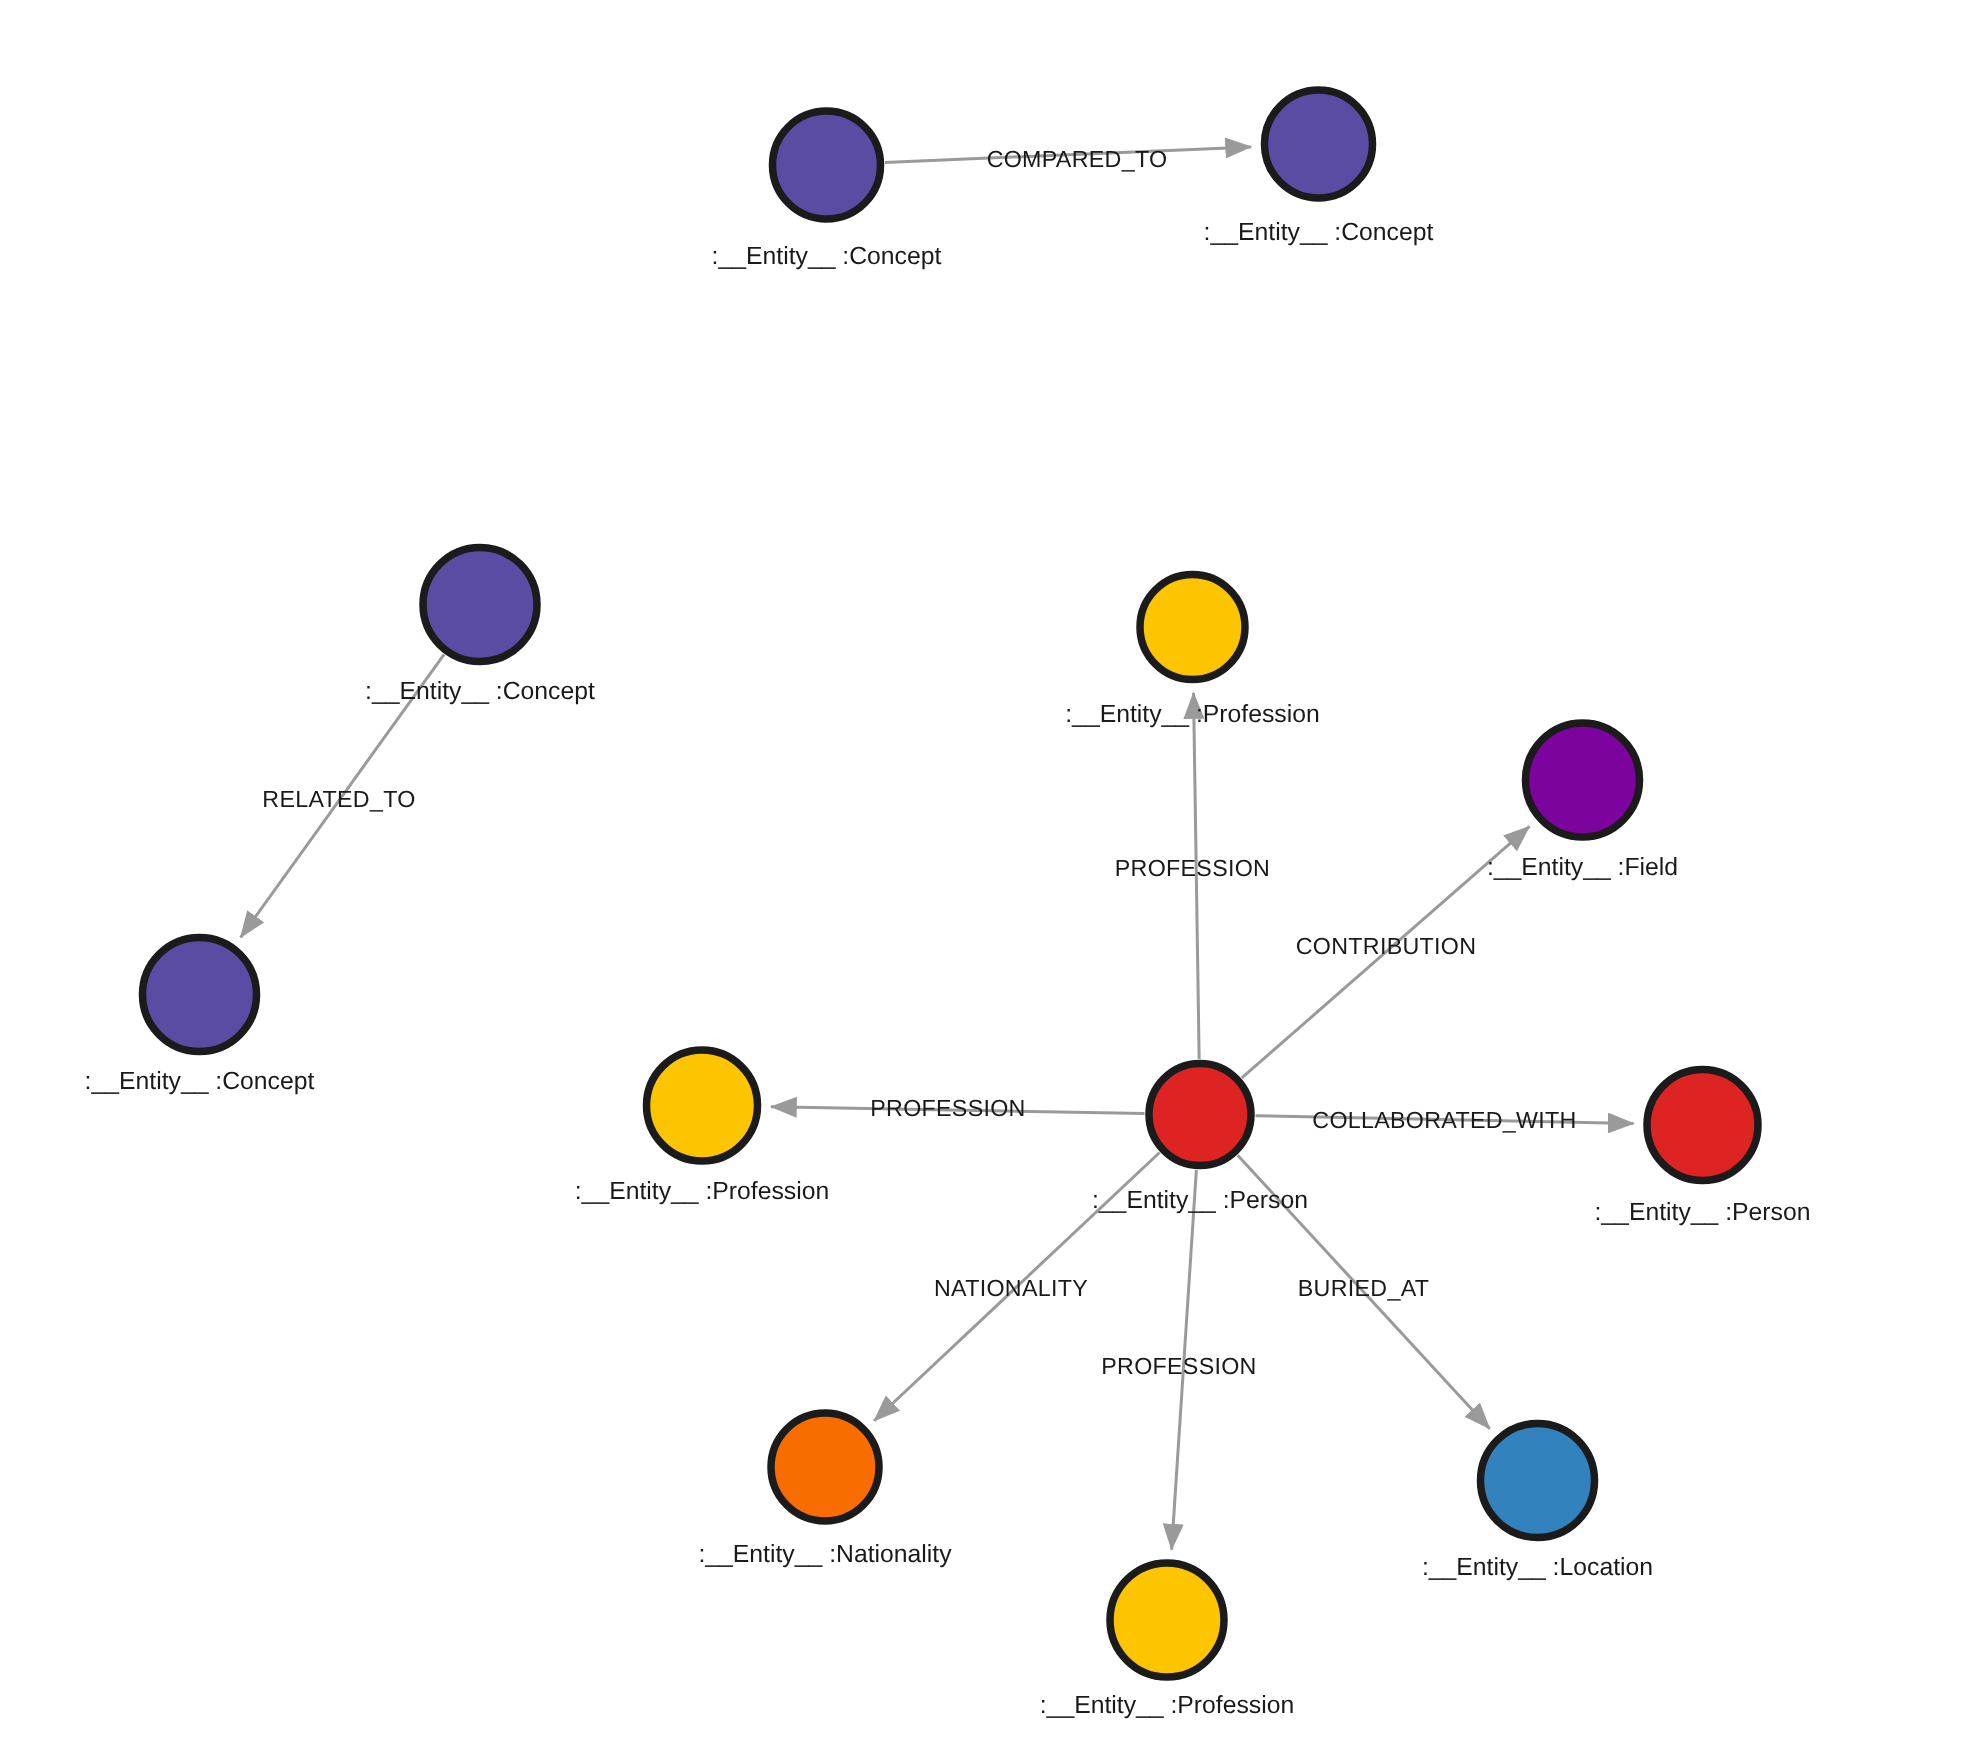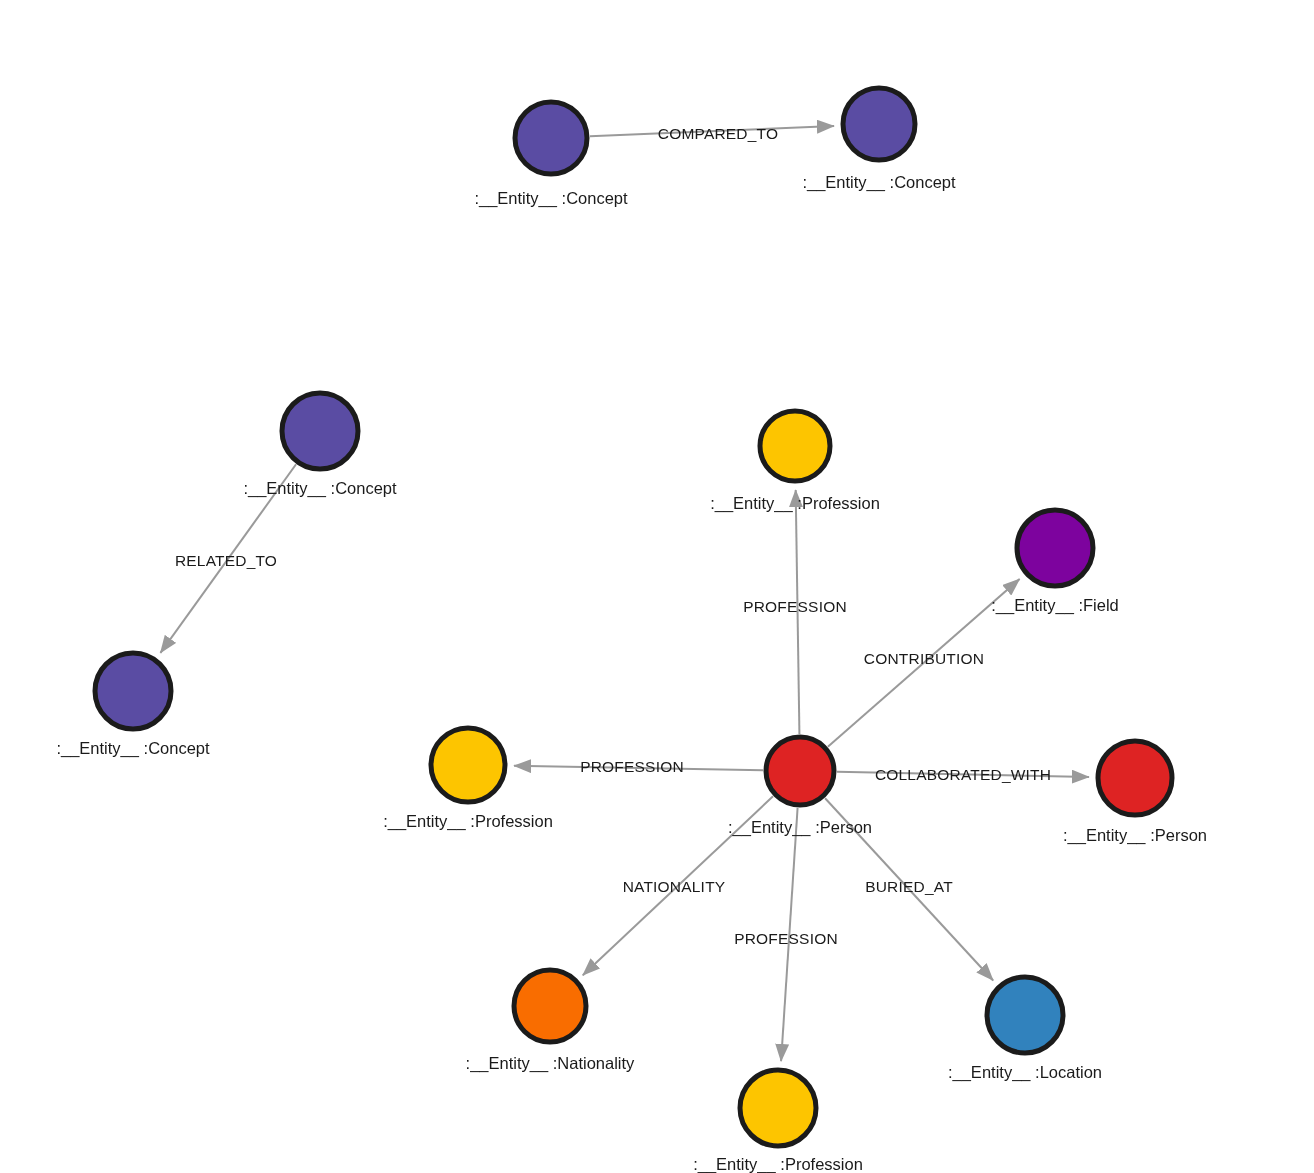--- a/index.html
+++ b/index.html
@@ -11,21 +11,20 @@
     width: 1314px;
     height: 1173px;
     font-family: "Liberation Sans", sans-serif;
     overflow: hidden;
   }
   #graph-canvas {
     position: relative;
     width: 1314px;
     height: 944px;
     background: #ffffff;
-    margin-top: 28px;
   }
   #graph-svg {
     position: absolute;
     left: 0;
     top: 0;
     width: 1314px;
     height: 1173px;
   }
   .edge-line {
     stroke: #9a9a9a;

